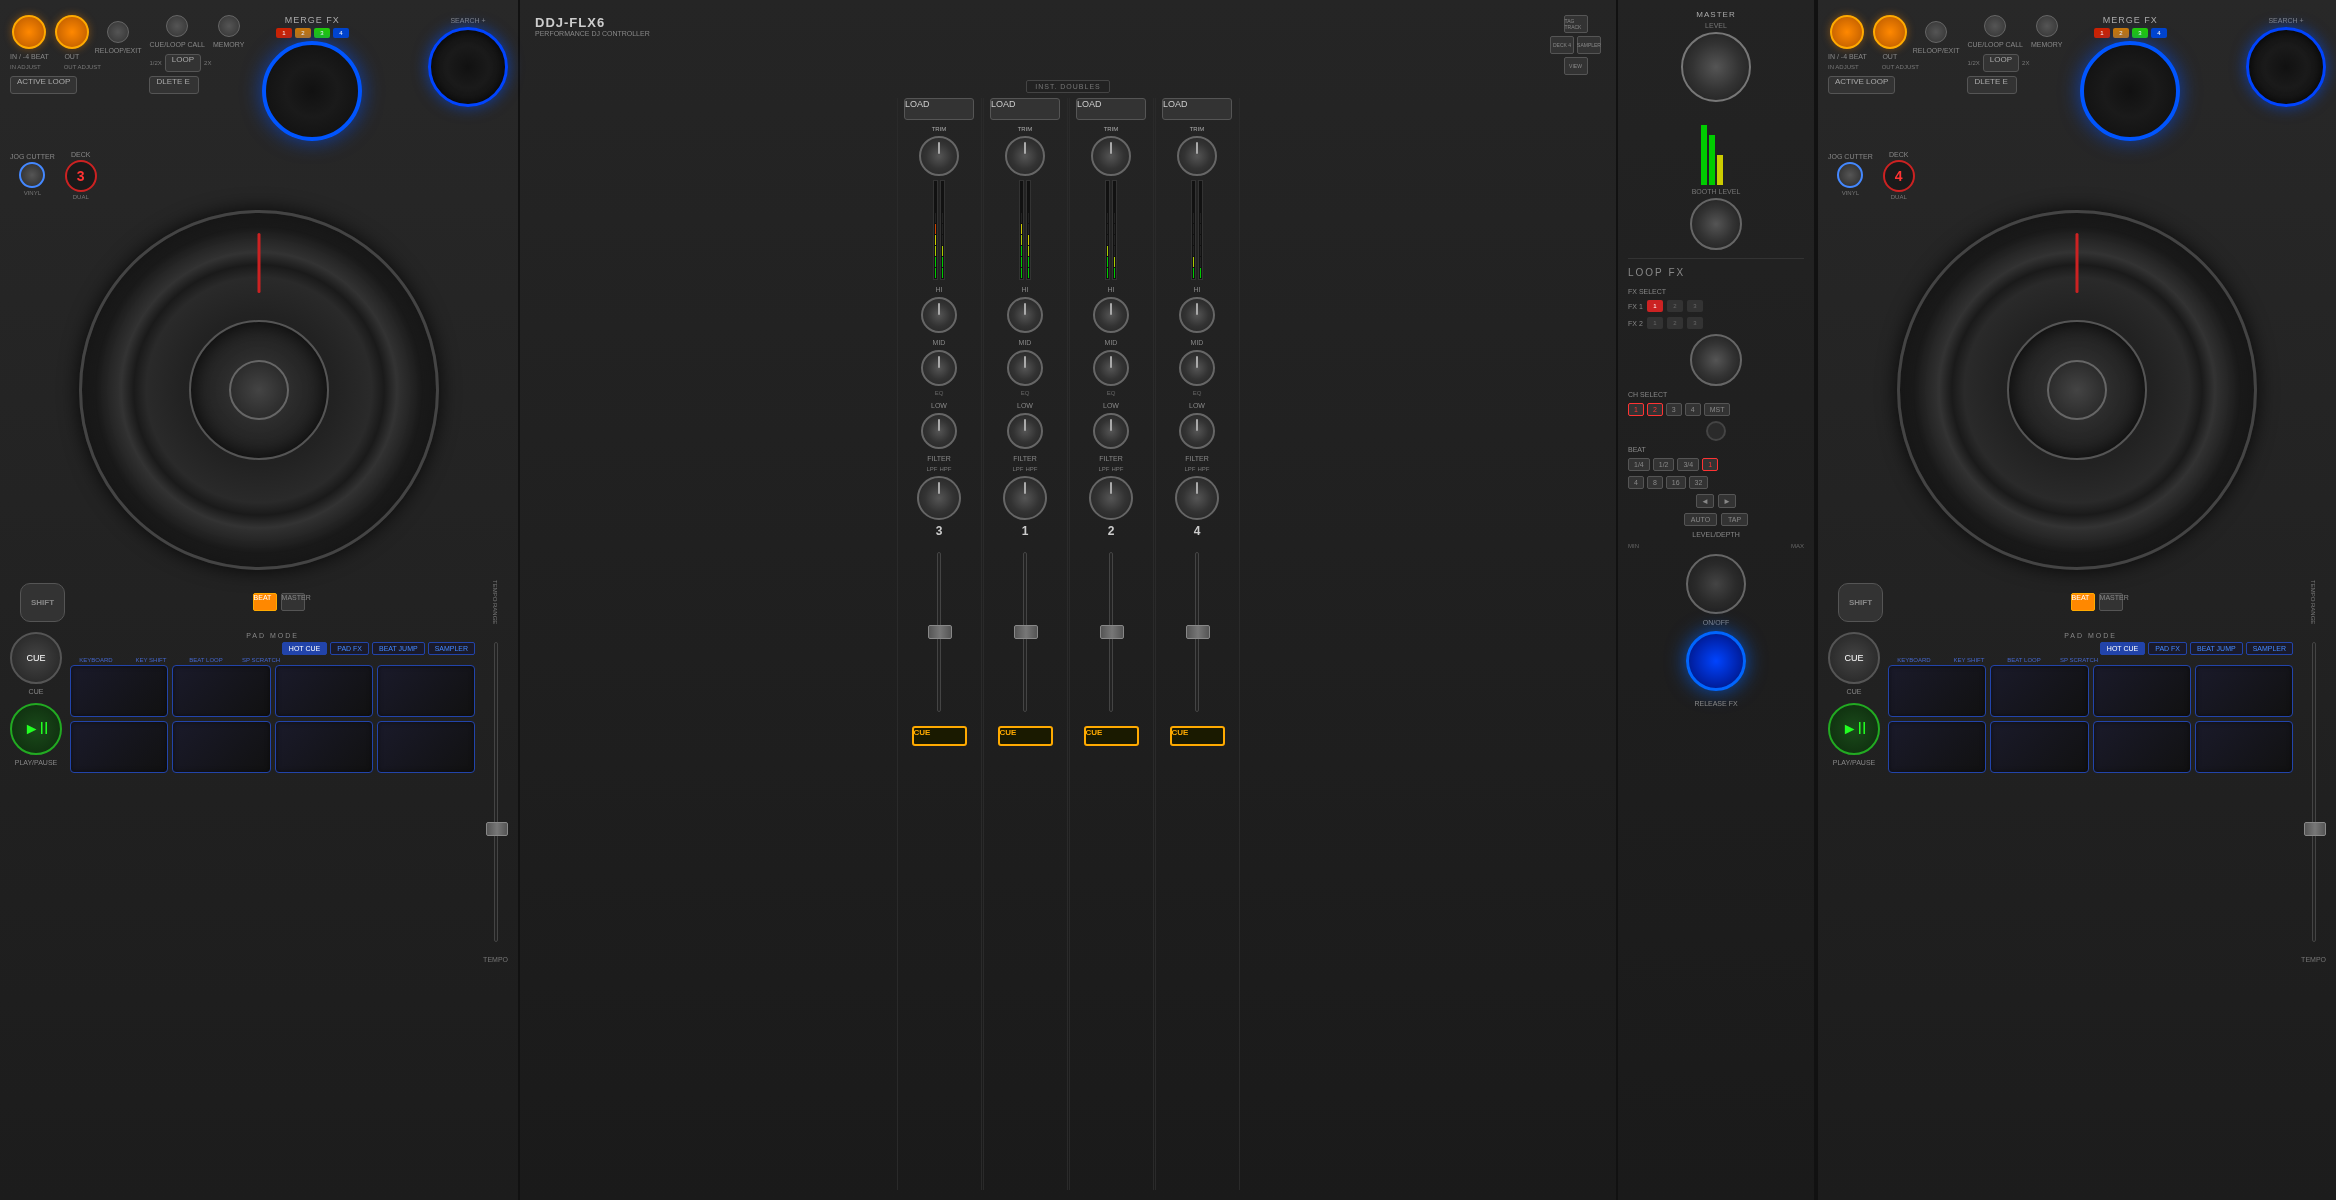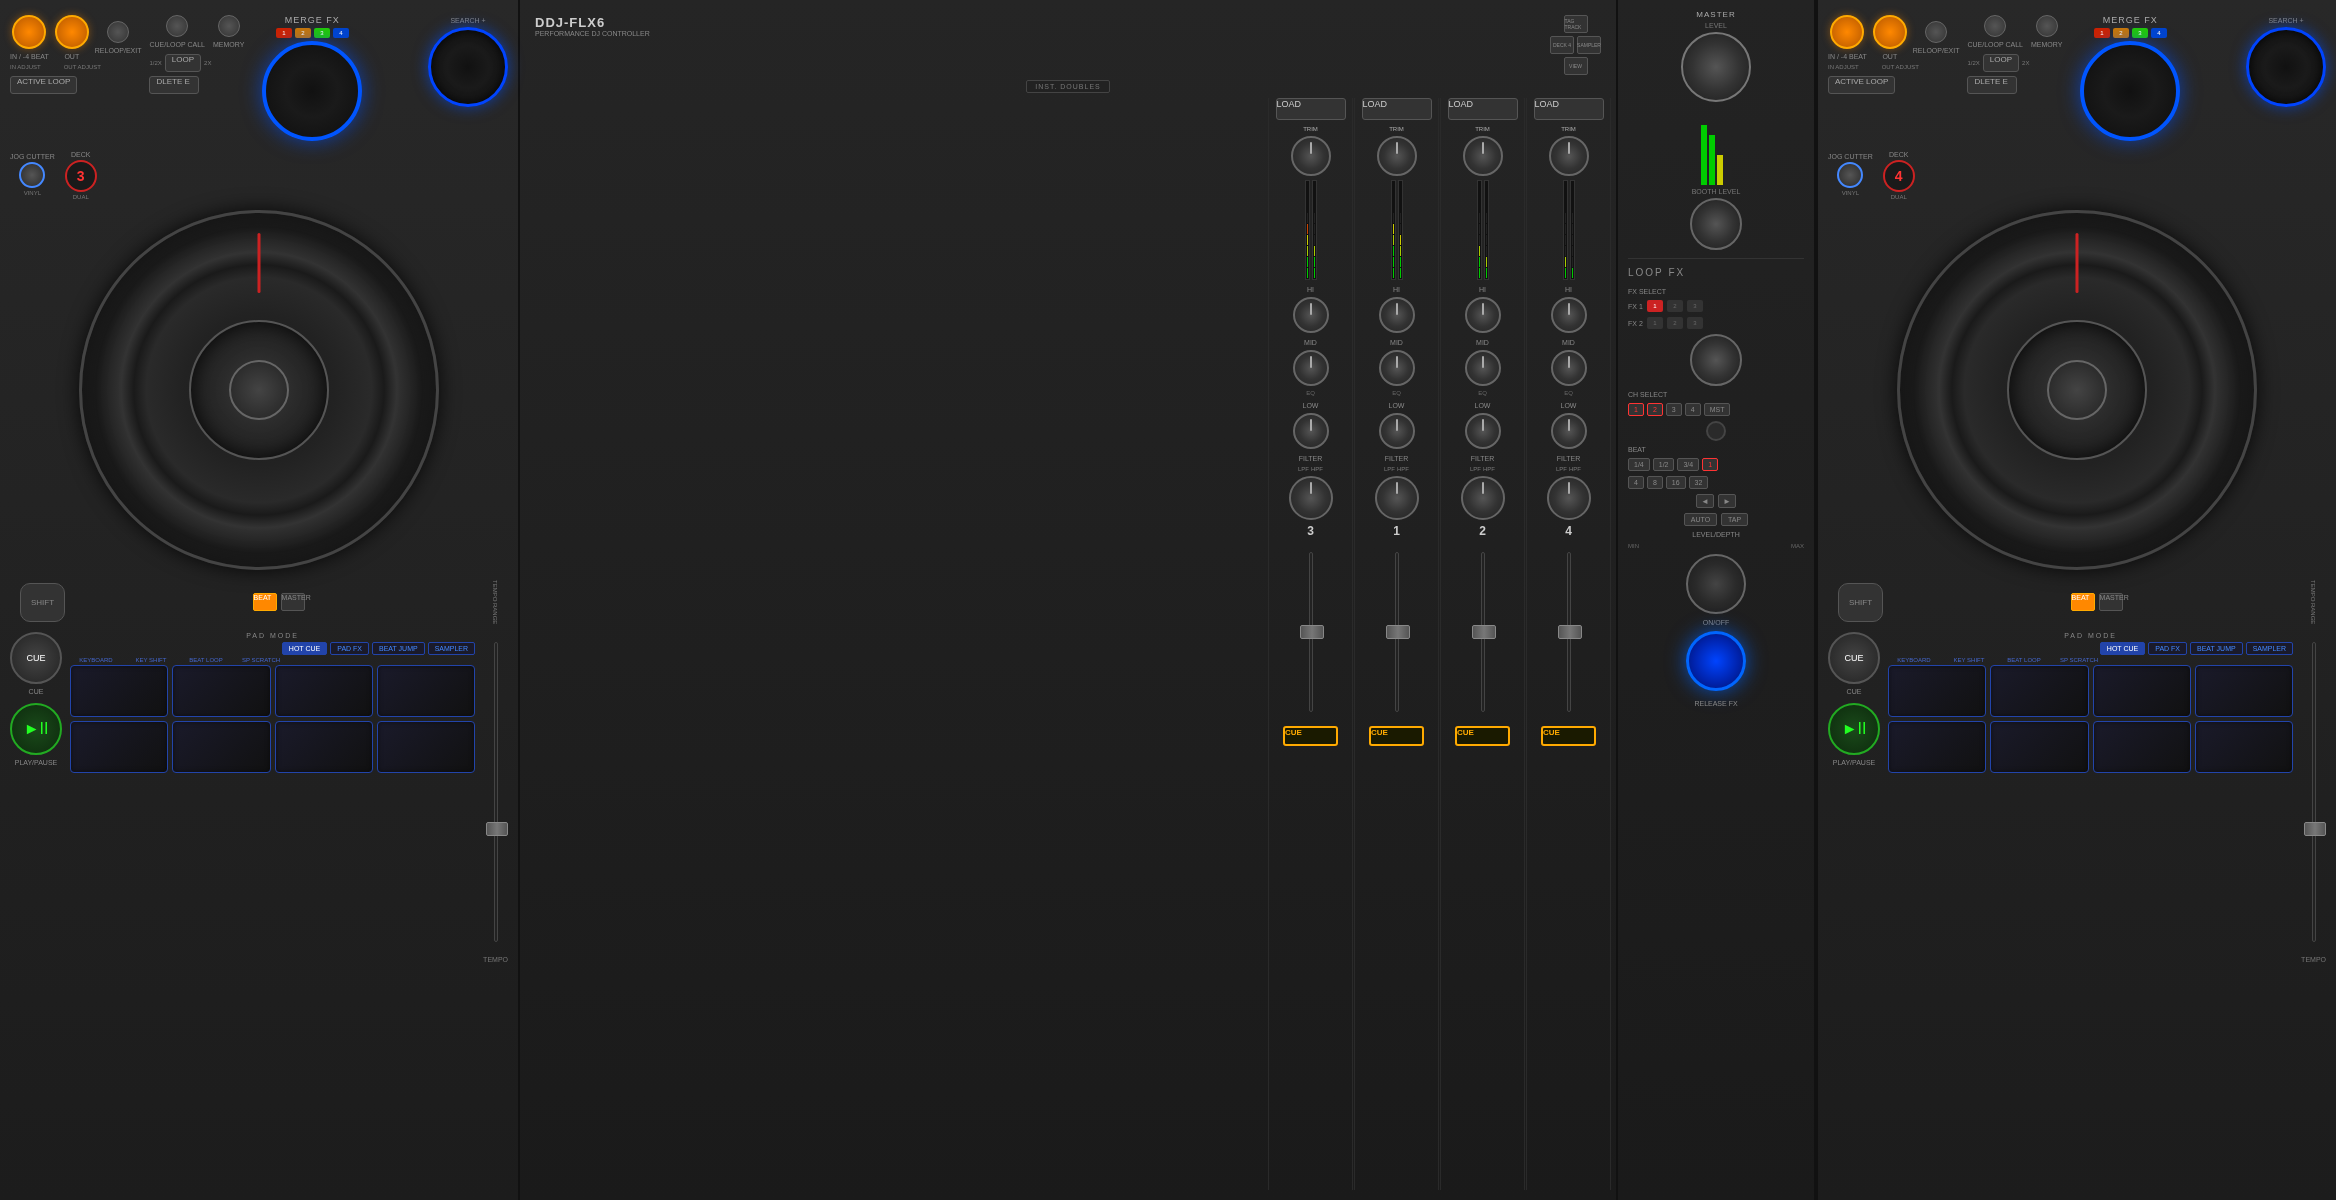--- a/index.html
+++ b/index.html
@@ -571,20 +571,21 @@
 
     
     .btn-shift {
       padding: 14px 10px;
       background: #333;
       border: 1px solid #555;
       border-radius: 10px;
       color: #888;
       font-size: 8px;
       cursor: pointer;
+      font-weight: bold;
     }
 
     .beat-master-btn {
       width: 24px;
       height: 18px;
       background: #333;
       border: 1px solid #555;
       border-radius: 2px;
       font-size: 7px;
       color: #888;
@@ -871,21 +872,21 @@
           <div style="display:flex;gap:3px;">
             <div class="display-btn" style="font-size:5px;">VIEW</div>
           </div>
         </div>
       </div>
 
       <div style="display:flex;justify-content:center;margin-bottom:5px;">
         <div class="inst-doubles-btn">INST. DOUBLES</div>
       </div>
 
-      <div style="display:flex;justify-content:flex-end;gap:1px;flex:1;">
+      <div style="display:flex;justify-content:center;gap:1px;flex:1;">
 
         <div class="channel-strip">
           <div class="btn-load">
             <span style="font-size:9px;color:#ccc;">LOAD</span>
           </div>
           <div class="trim-label">TRIM</div>
           <div class="knob-wrap">
             <div class="knob">
               <div class="knob-indicator"></div>
             </div>

